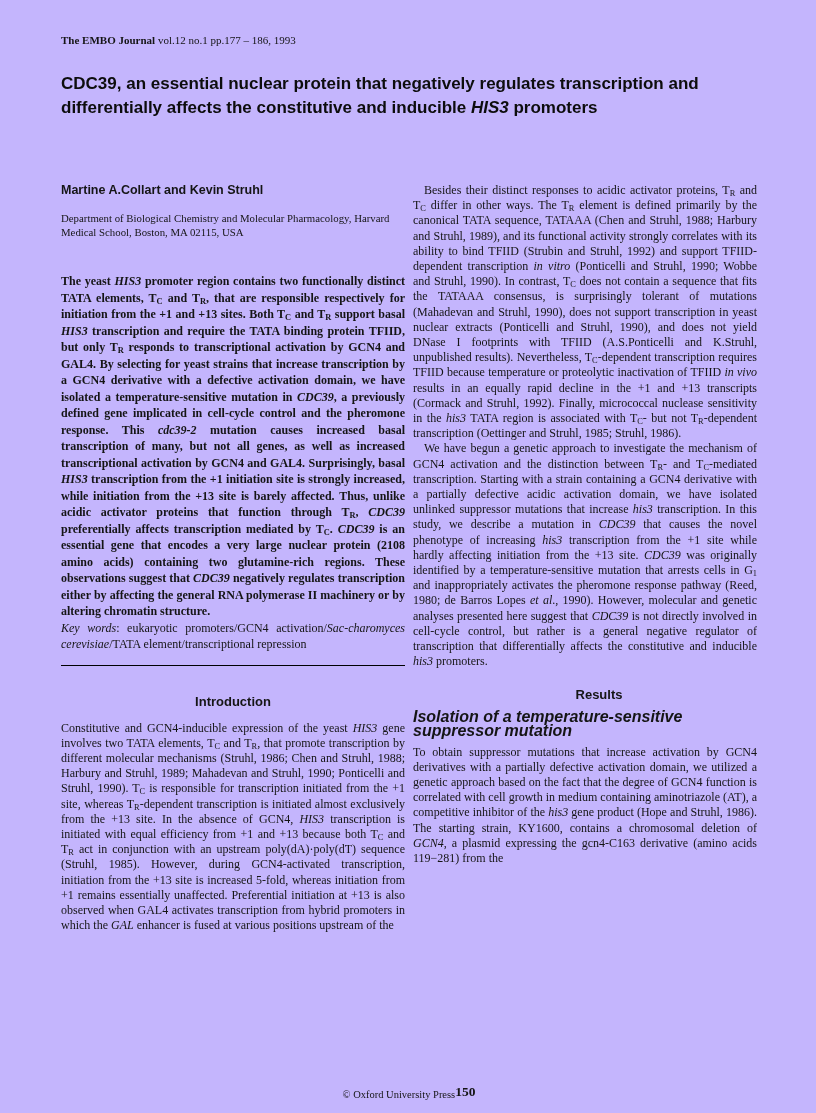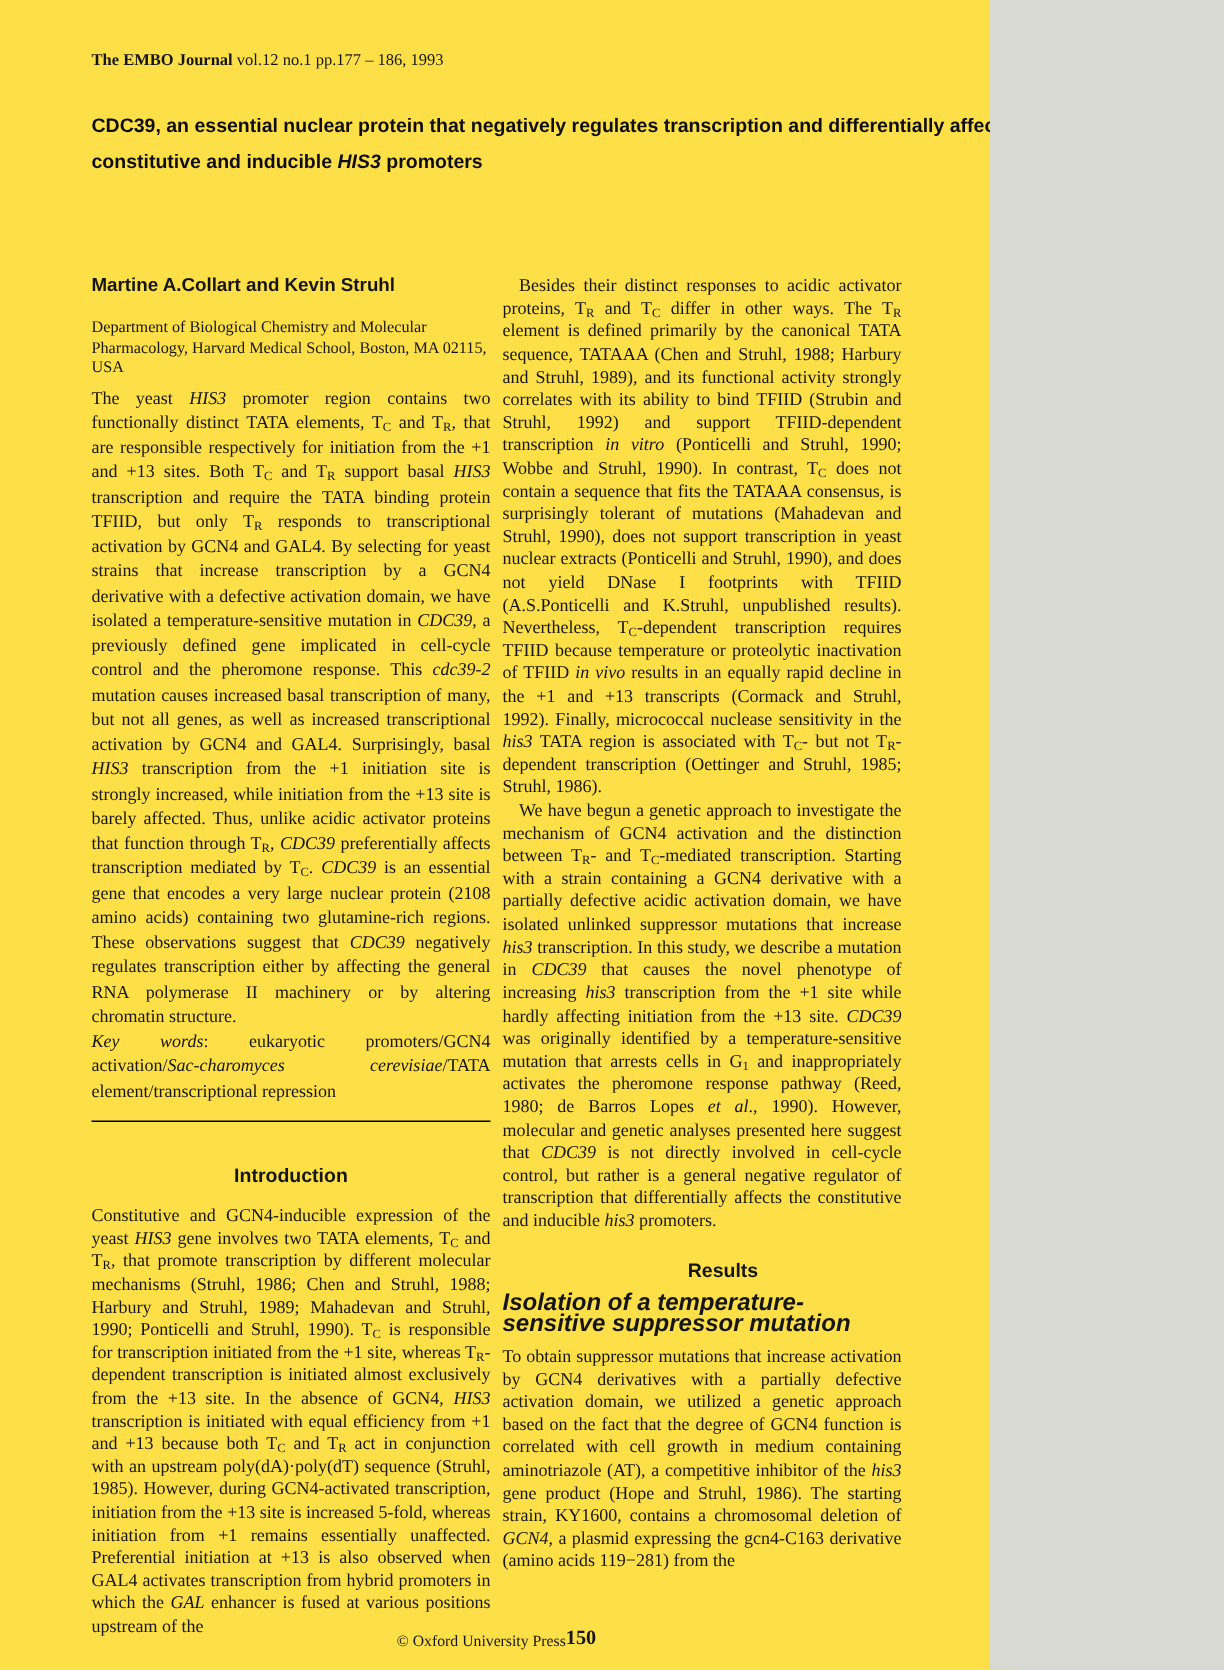--- a/index.html
+++ b/index.html
@@ -1,32 +1,32 @@
 <!DOCTYPE html>
 <html><head>
 <meta charset="utf-8">
 <style>
   html,body{margin:0;padding:0;background:#d9d9d4;}
   .page{
-    width:660px;height:1113px;background:#fde047;position:relative;
+    width:816px;height:1113px;background:#c4b5fd;position:relative;
     padding:34px 59px 0 61px;box-sizing:border-box;
     font-family:"Liberation Serif",serif;color:#151515;overflow:hidden;
   }
   .jheader{font-size:11px;white-space:nowrap;}
   .jname{font-weight:bold;}
   .title{
     font-family:"Liberation Sans",sans-serif;font-weight:bold;
-    font-size:13px;line-height:23.5px;margin:26px 0 0 0;width:640px;color:#0d0d0d;
+    font-size:17px;line-height:23.5px;margin:26px 0 0 0;width:640px;color:#0d0d0d;
   }
   .columns{display:flex;gap:8px;margin-top:64px;}
   .col{flex:1 1 0;min-width:0;}
   .authors{font-family:"Liberation Sans",sans-serif;font-weight:bold;font-size:12.5px;margin:0 0 15px 0;}
   .affiliation{font-size:10.8px;line-height:13.5px;}
   .communicated{font-size:10.8px;margin-top:11px;}
-  .abstract{font-weight:normal;font-size:12px;line-height:16.5px;text-align:justify;margin:4px 0 0 0;}
+  .abstract{font-weight:bold;font-size:12px;line-height:16.5px;text-align:justify;margin:34px 0 0 0;}
   .keywords{font-size:12px;line-height:16.5px;text-align:justify;margin:0;}
   .rule{border:none;border-top:1.5px solid #000;margin:12px 0 0 0;}
   h2.shead{
     font-family:"Liberation Sans",sans-serif;font-size:13px;font-weight:bold;
     margin:28px 0 12px 0;
     text-align:center;
   }
   h2.shead.results{margin:17px 0 8px 0;padding-left:28px;}
   h3.subhead{
     font-family:"Liberation Sans",sans-serif;font-size:16px;line-height:14.5px;

